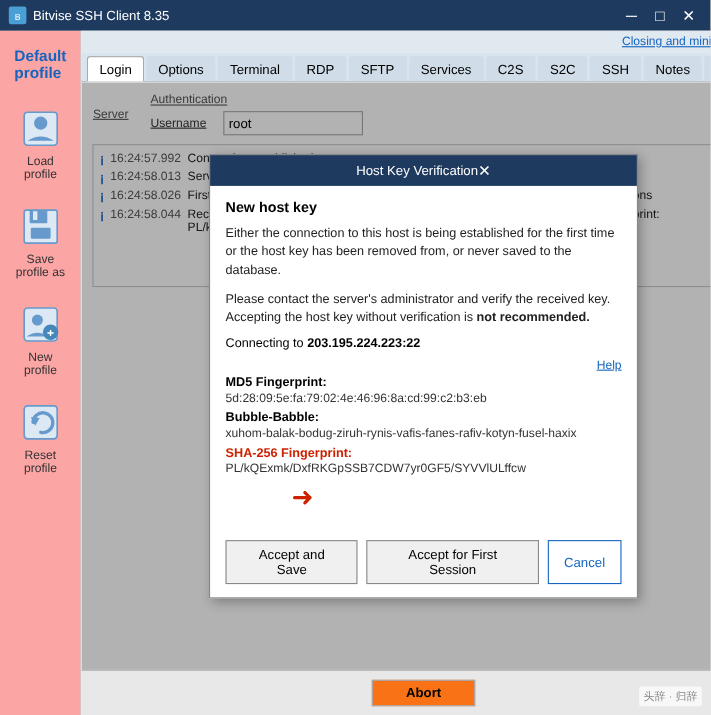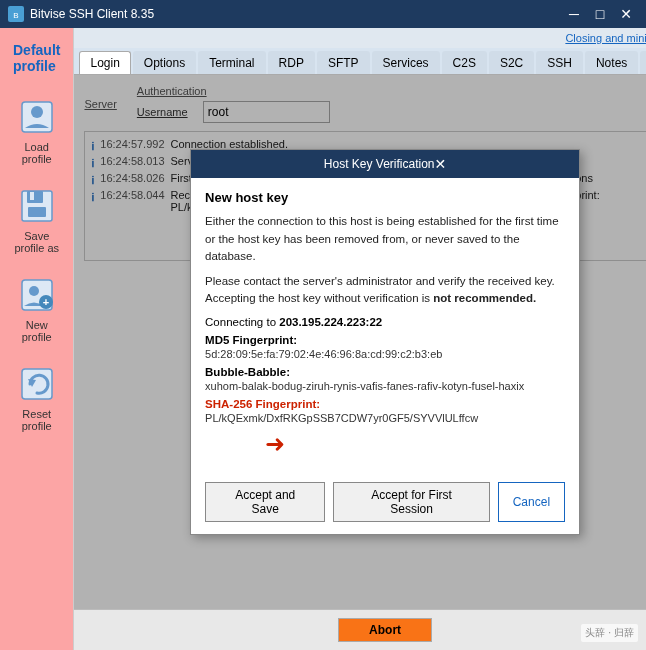--- a/index.html
+++ b/index.html
@@ -232,20 +232,23 @@
               <span>Please contact the server's administrator and verify the received key. Accepting the host key without verification is</span>
               <strong>not recommended.</strong>
             </div>
 
             <div class="dialog-info">
               <span>Connecting to</span>
               <strong>203.195.224.223:22</strong>
             </div>
 
 
+            <div style="text-align: right; margin-bottom: 4px;">
+              <span class="dialog-help">Help</span>
+            </div>
 
             <div class="fingerprint-section">
               <div class="fingerprint-label">MD5 Fingerprint:</div>
               <div class="fingerprint-value">5d:28:09:5e:fa:79:02:4e:46:96:8a:cd:99:c2:b3:eb</div>
             </div>
 
             <div class="fingerprint-section">
               <div class="fingerprint-label">Bubble-Babble:</div>
               <div class="fingerprint-value">xuhom-balak-bodug-ziruh-rynis-vafis-fanes-rafiv-kotyn-fusel-haxix</div>
             </div>

